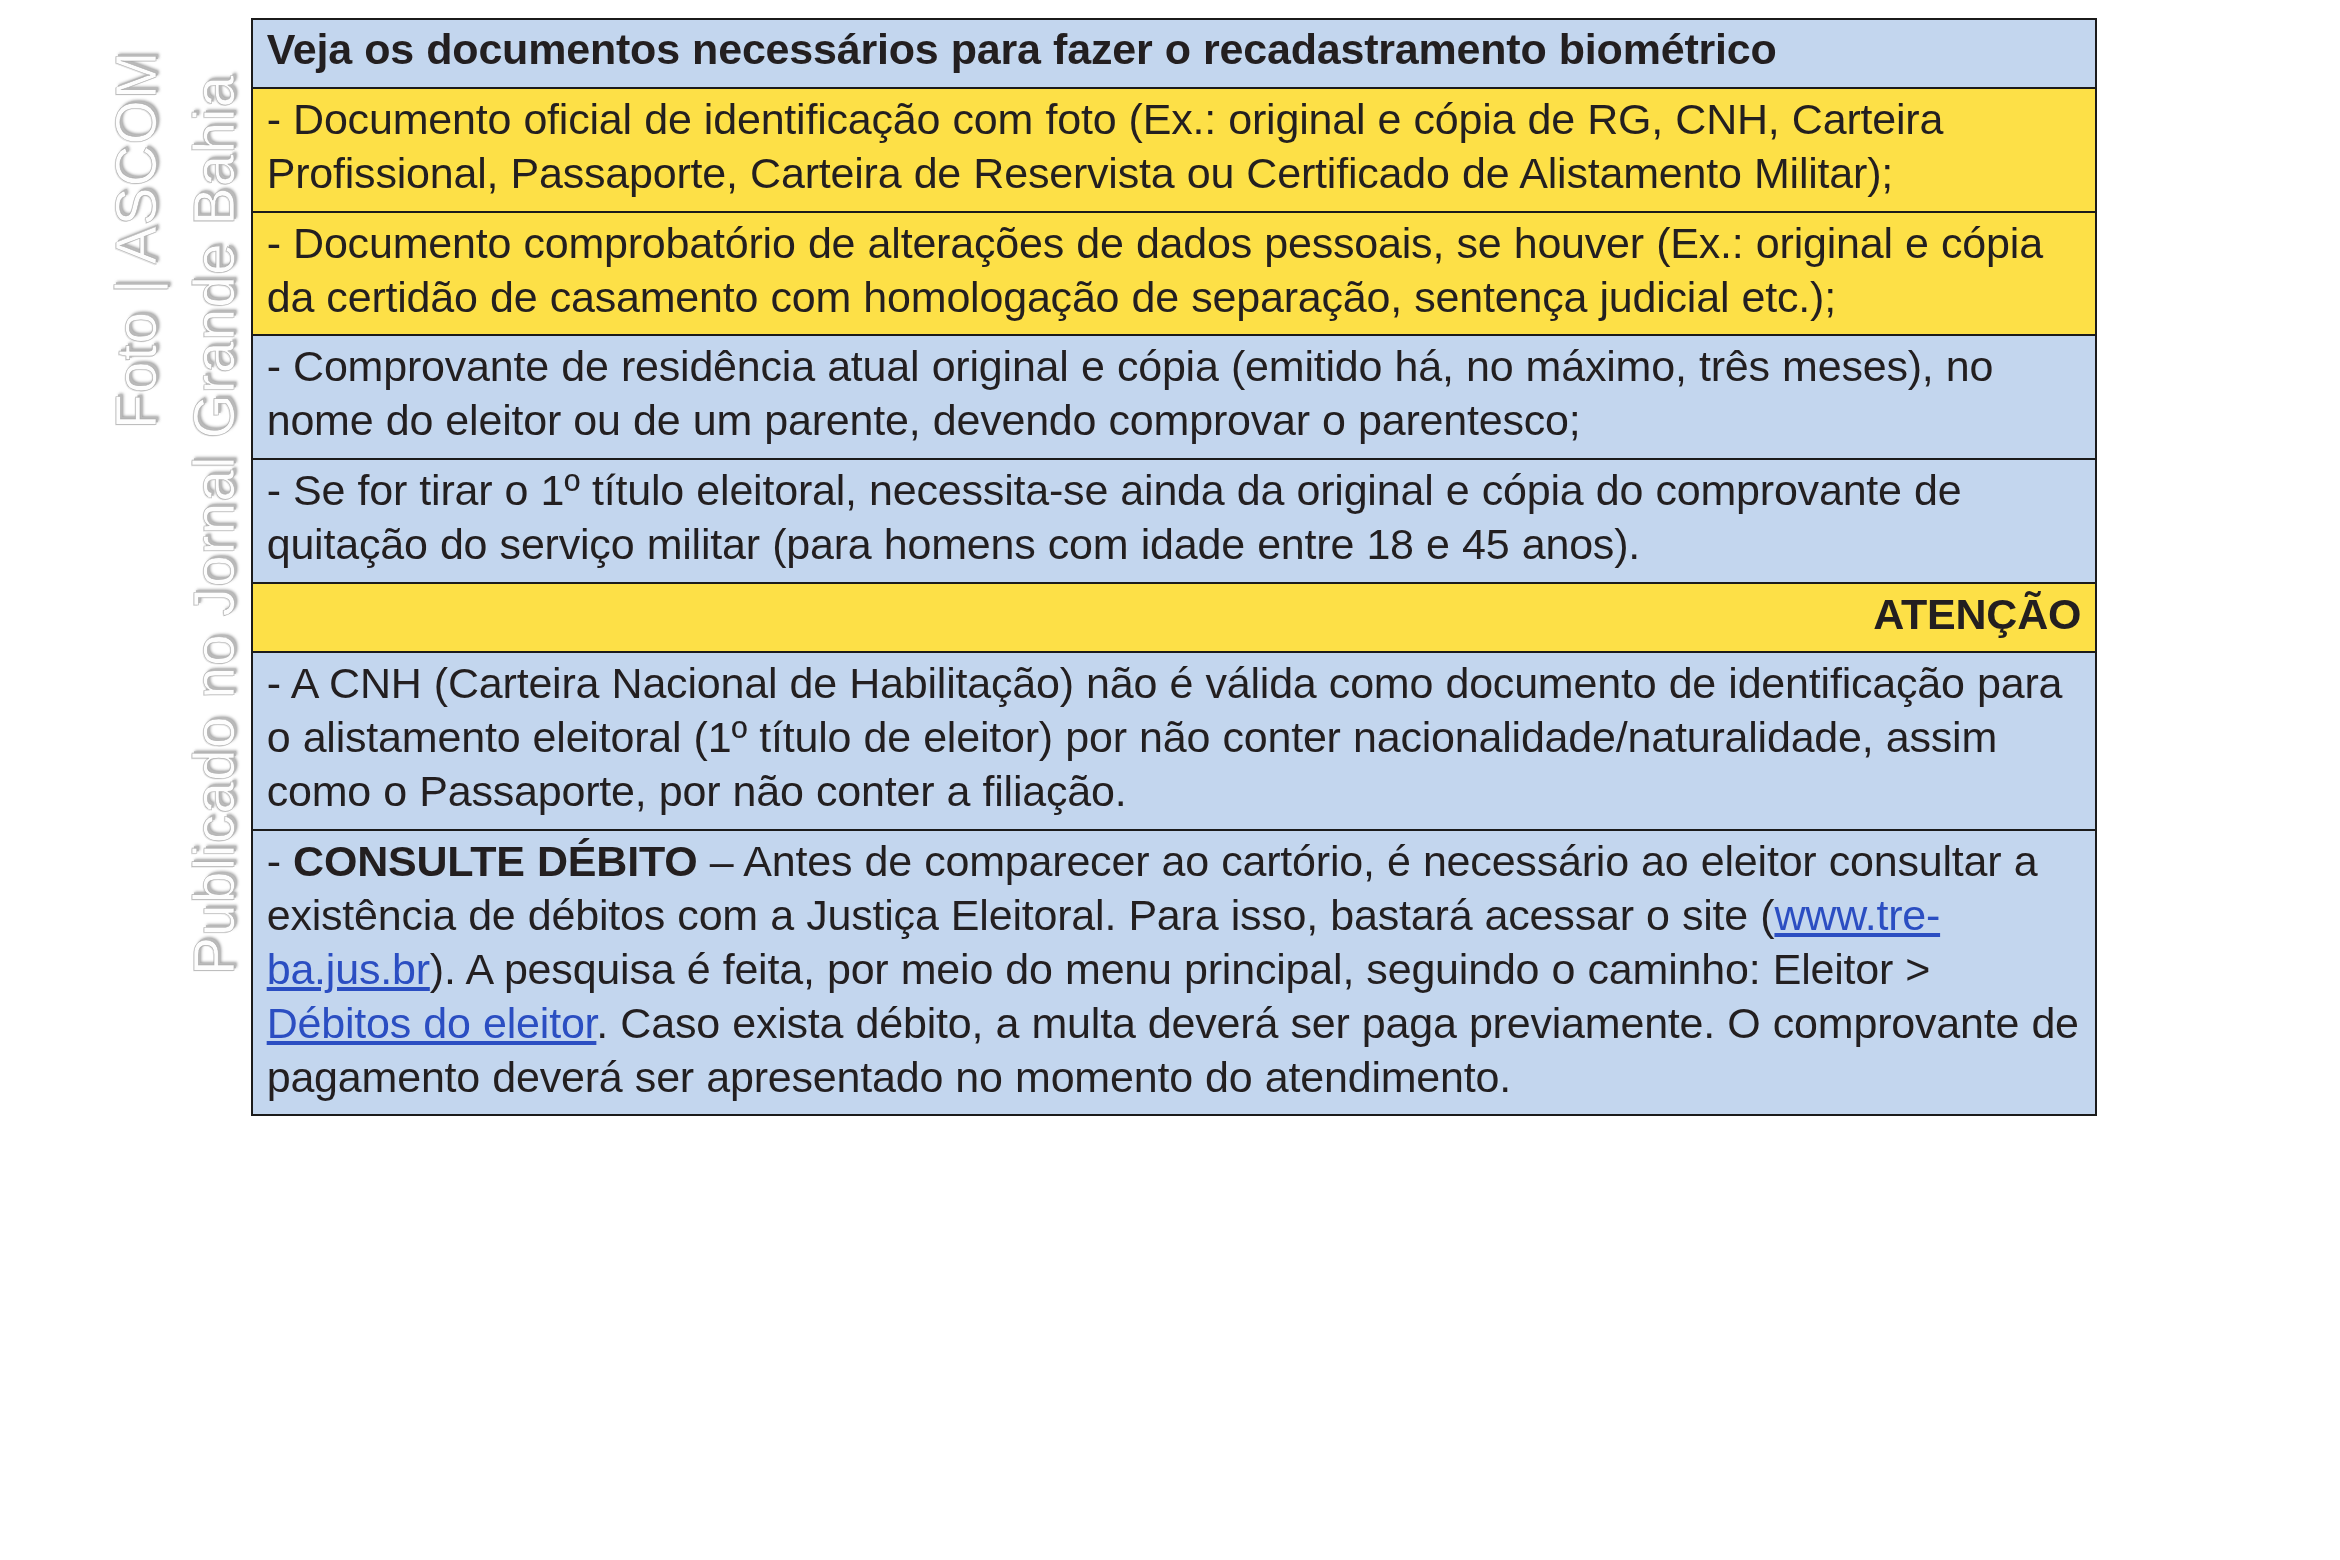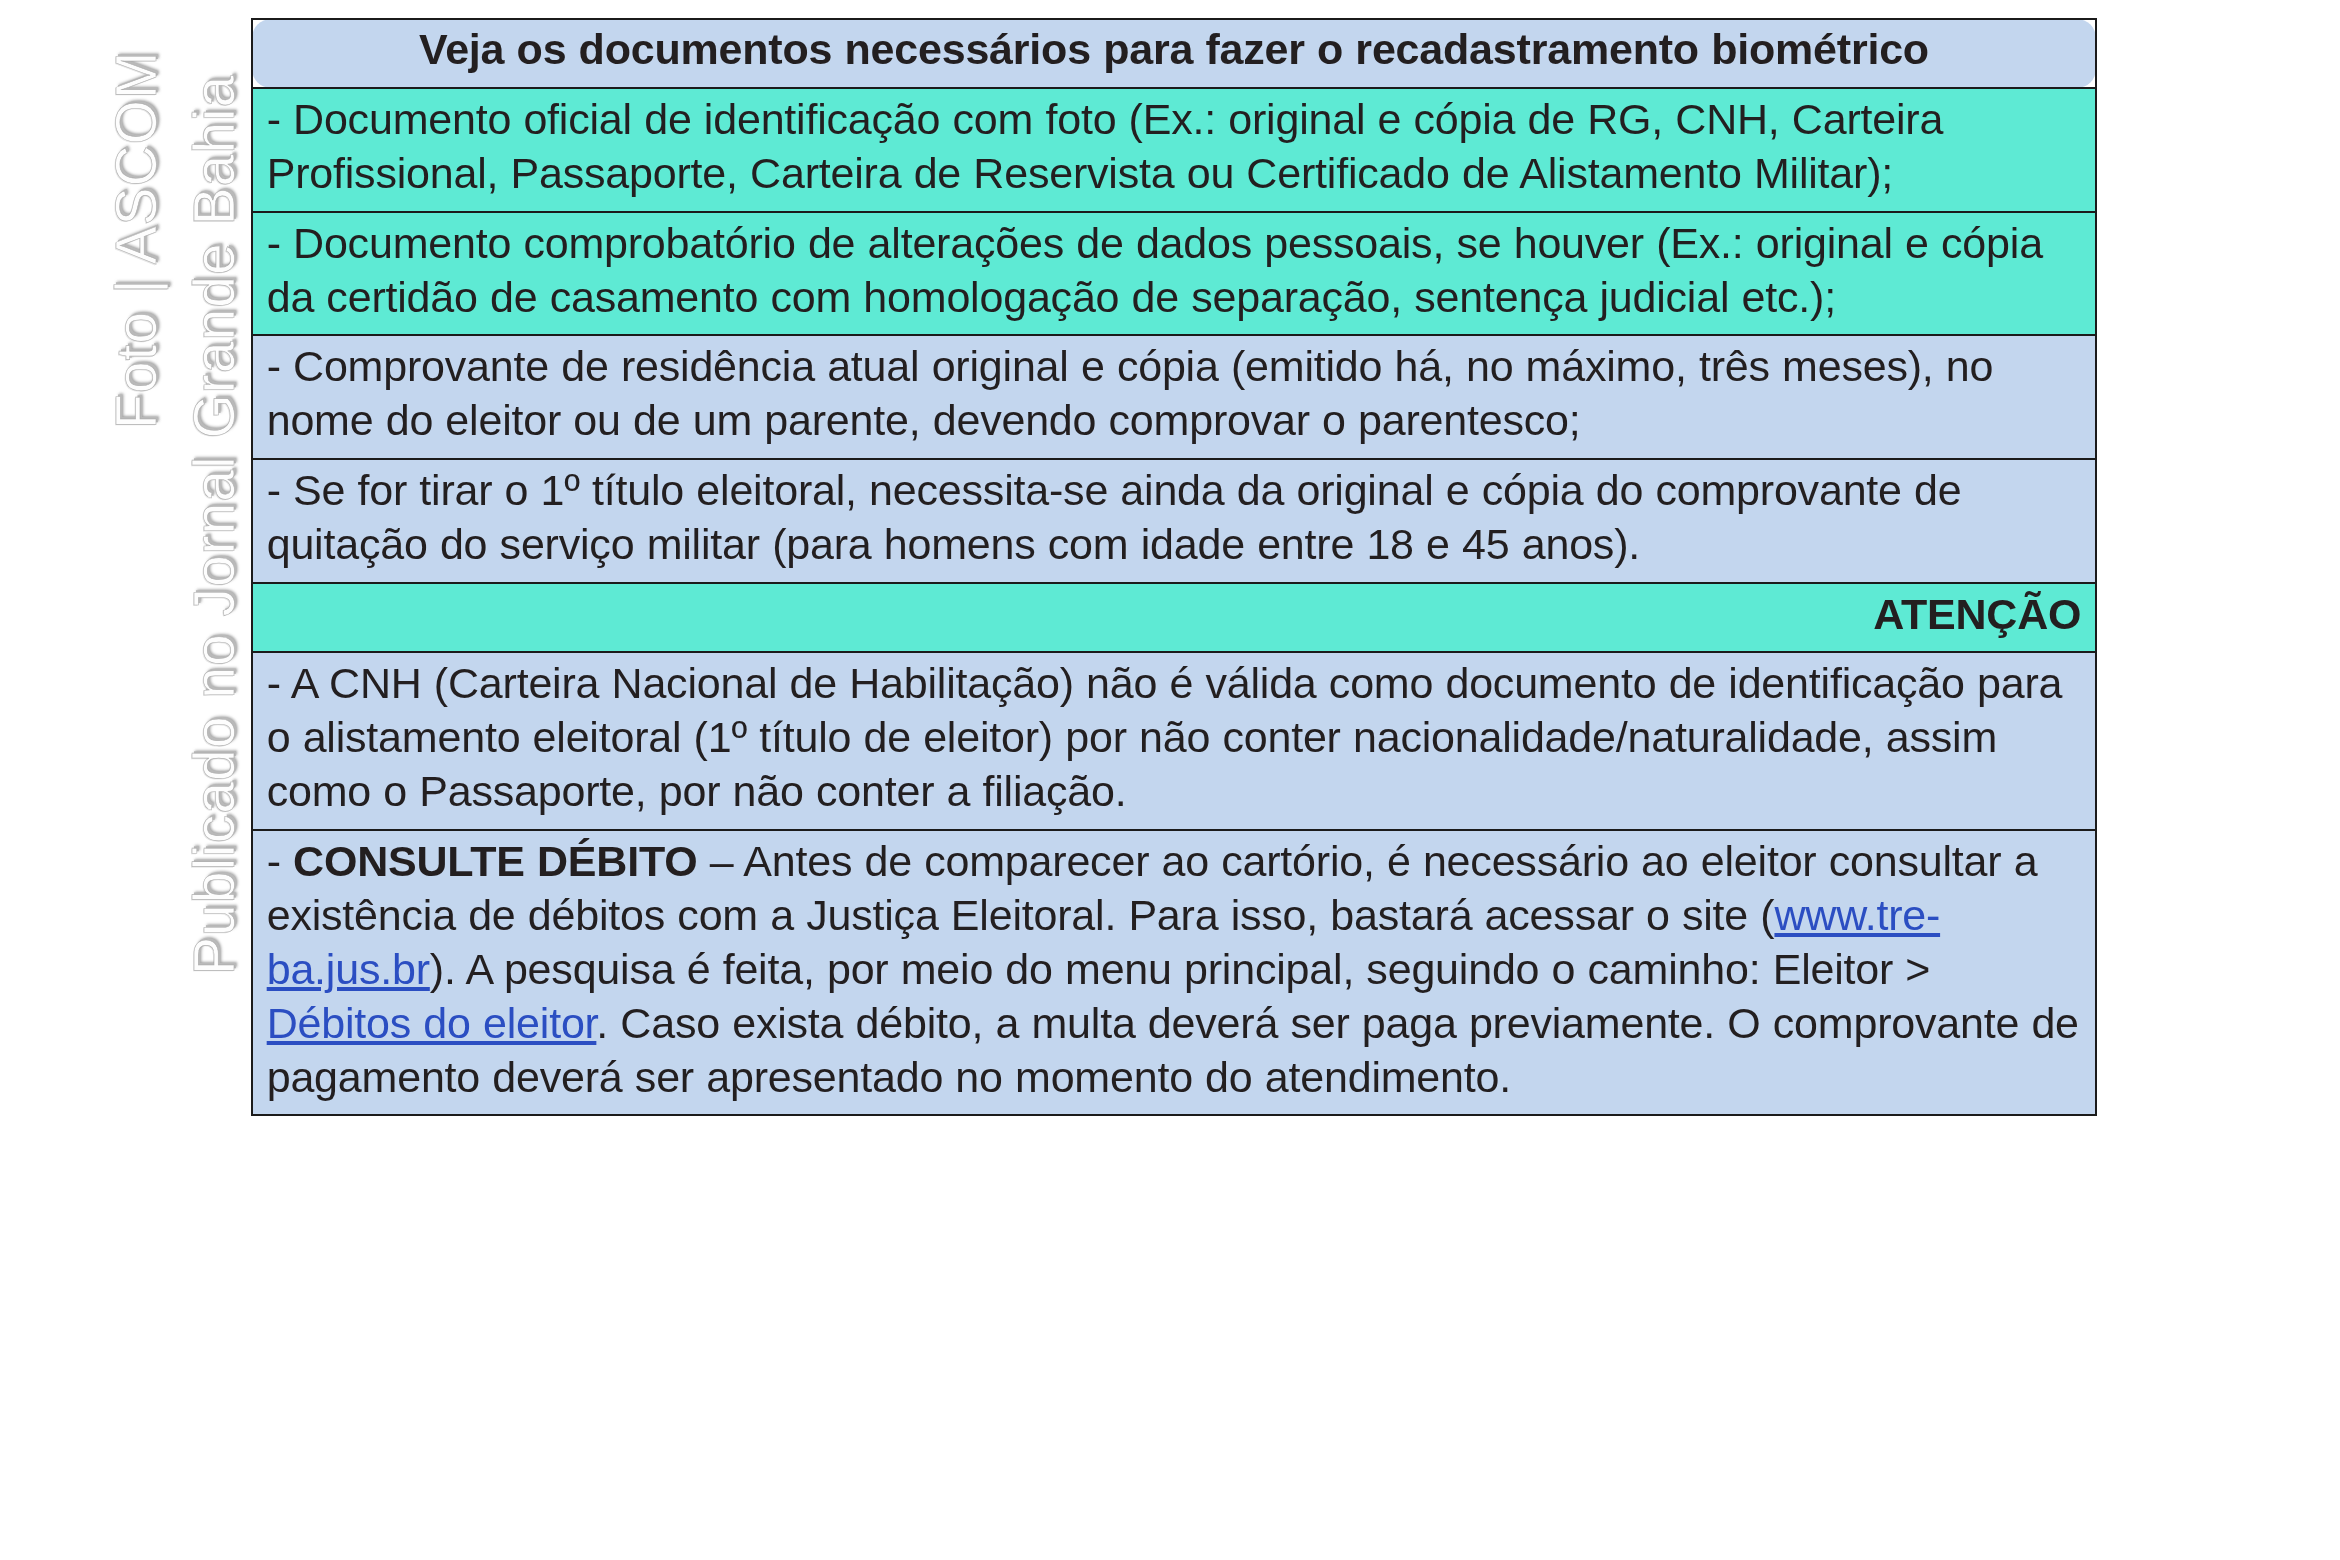--- a/index.html
+++ b/index.html
@@ -64,28 +64,26 @@
     padding: 3.9px 13.7px 9.8px 13.7px;
     vertical-align: top;
     font-family: "Liberation Sans", sans-serif;
     font-size: 43px;
     line-height: 1.255;
     color: #231f20;
     letter-spacing: -0.2px;
     word-spacing: 0.5px;
   }
   td.blue   { background: #c3d6ee; }
-  td.white  { background: #5eead4; }
+  td.white  { background: #fde047; }
   td.header {
     font-weight: bold;
-    text-align: center;
     padding-top: 2px;
     padding-bottom: 5.9px;
     letter-spacing: -0.6px;
-    border-radius: 19px;
   }
   td.attn {
     font-weight: bold;
     text-align: right;
     padding-top: 2px;
     padding-bottom: 5.9px;
   }
   .b { font-weight: bold; text-align: center; }
   .lnk {
     color: #2b4ec2;

